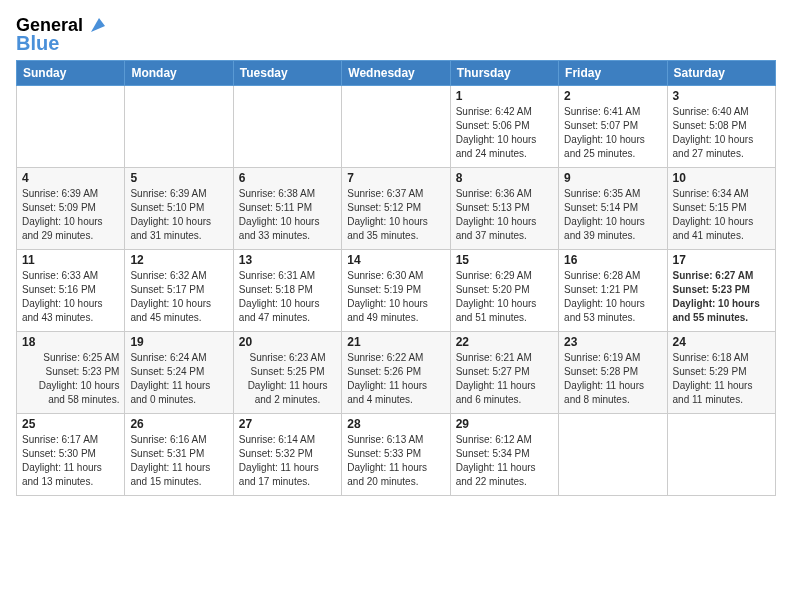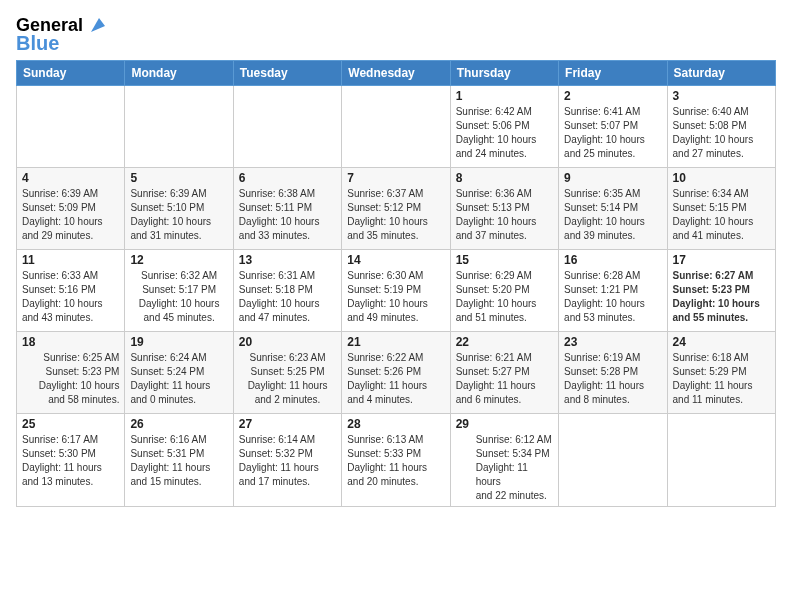--- a/index.html
+++ b/index.html
@@ -202,21 +202,21 @@
         <tr>
           <td>
             <span class="day-num">11</span>
             <div class="day-info" style="white-space: pre-line;">Sunrise: 6:33 AM
 Sunset: 5:16 PM
 Daylight: 10 hours
 and 43 minutes.</div>
           </td>
           <td>
             <span class="day-num">12</span>
-            <div class="day-info" style="white-space: pre-line; text-align: center;">Sunrise: 6:32 AM
+            <div class="day-info" style="white-space: pre-line;">Sunrise: 6:32 AM
 Sunset: 5:17 PM
 Daylight: 10 hours
 and 45 minutes.</div>
           </td>
           <td>
             <span class="day-num">13</span>
             <div class="day-info" style="white-space: pre-line;">Sunrise: 6:31 AM
 Sunset: 5:18 PM
 Daylight: 10 hours
 and 47 minutes.</div>
@@ -325,21 +325,21 @@
           </td>
           <td>
             <span class="day-num">28</span>
             <div class="day-info" style="white-space: pre-line;">Sunrise: 6:13 AM
 Sunset: 5:33 PM
 Daylight: 11 hours
 and 20 minutes.</div>
           </td>
           <td>
             <span class="day-num">29</span>
-            <div class="day-info" style="white-space: pre-line; margin-left: 20px;">Sunrise: 6:12 AM
+            <div class="day-info" style="white-space: pre-line;">Sunrise: 6:12 AM
 Sunset: 5:34 PM
 Daylight: 11 hours
 and 22 minutes.</div>
           </td>
           <td class="empty-cell"></td>
           <td class="empty-cell"></td>
         </tr>
       </tbody>
   </table>
 </div>

